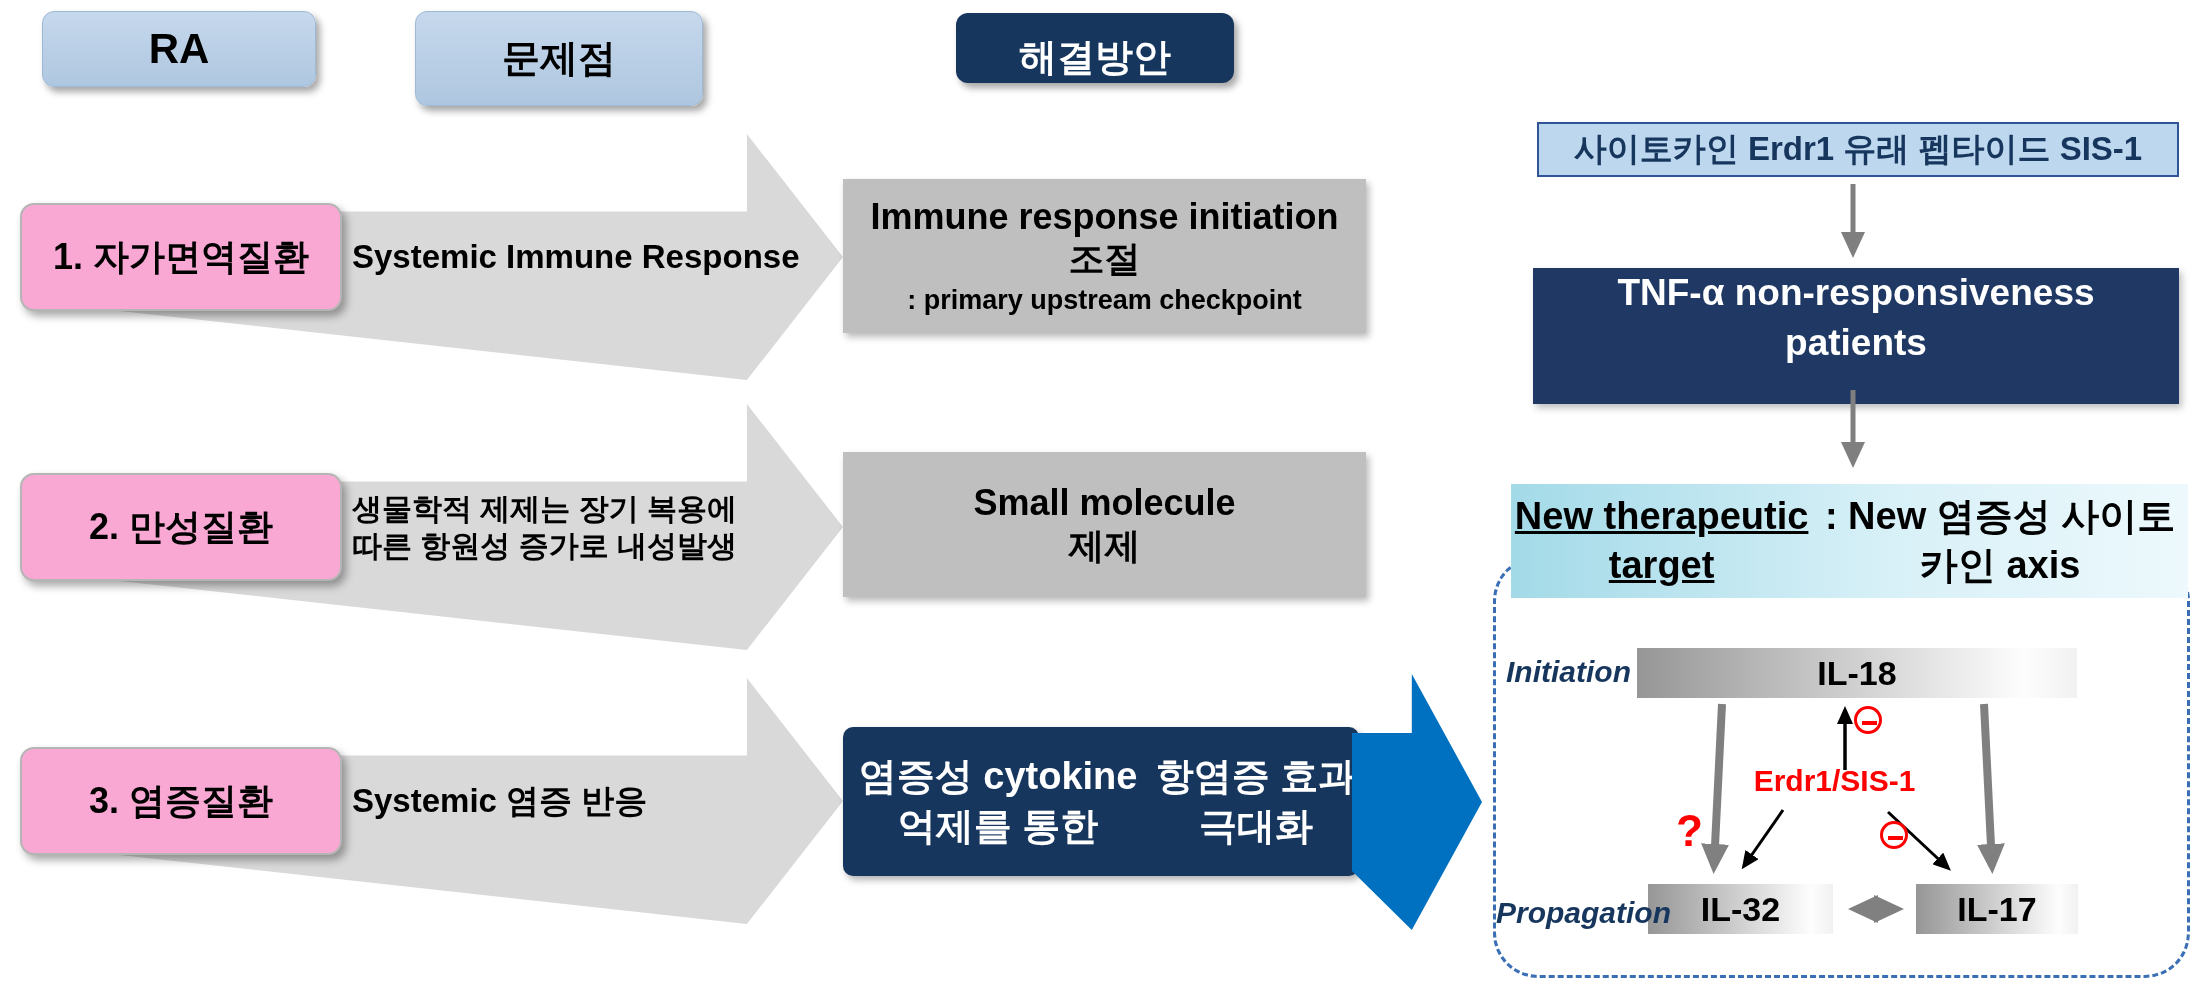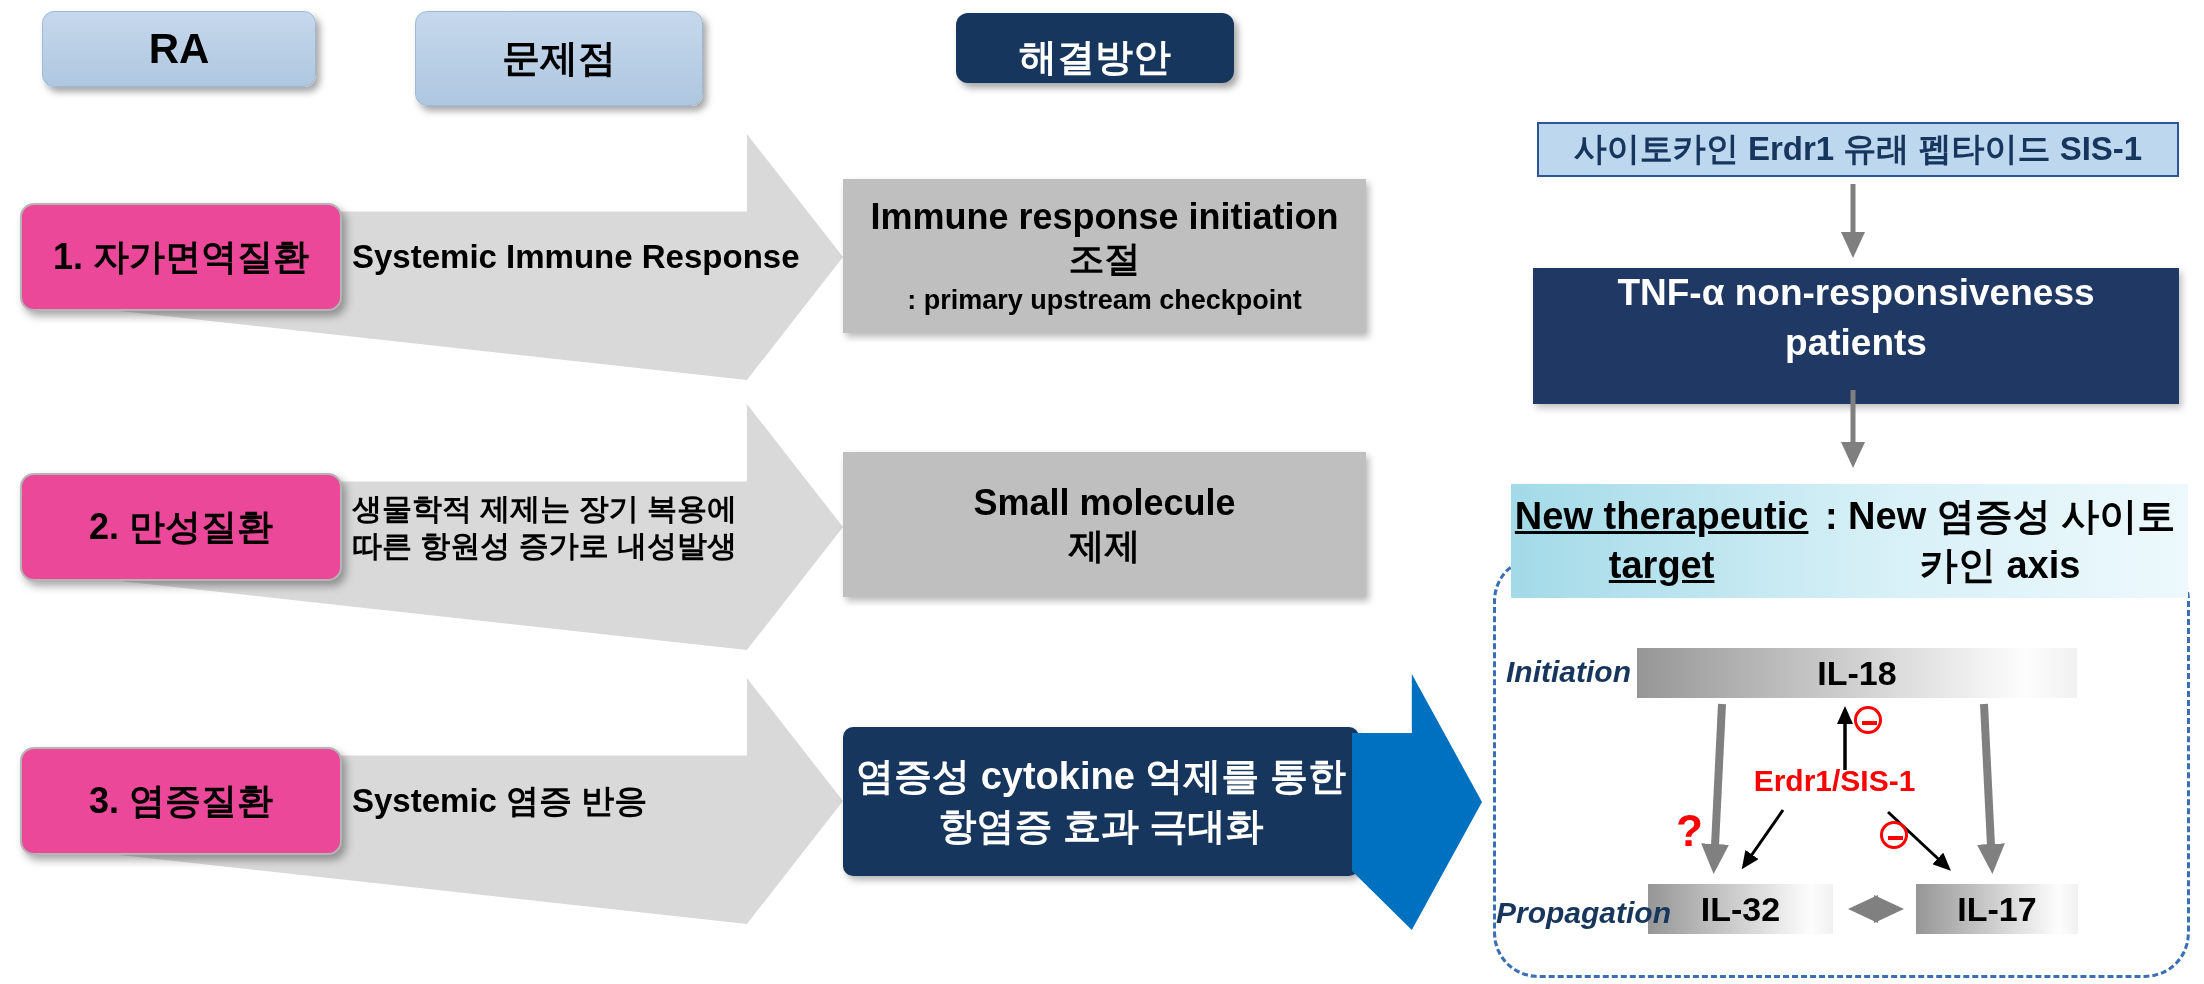--- a/index.html
+++ b/index.html
@@ -28,21 +28,21 @@
   
   .band {
     left:42px; width:801px; height:246px; background:#d9d9d9;
     clip-path:polygon(0 31.5%, 88% 31.5%, 88% 0, 100% 50%, 88% 100%, 0 68.5%);
   }
   #band-1 { top:134px; } #band-2 { top:404px; } #band-3 { top:678px; }
 
   
   .row-label {
     left:20px; width:322px; height:108px;
-    background:#ec4899; border:2px solid #b5b5b5; border-radius:14px;
+    background:#f9a8d4; border:2px solid #b5b5b5; border-radius:14px;
     box-shadow:4px 5px 9px rgba(0,0,0,0.35);
     display:flex; align-items:center; justify-content:center;
     font-size:36px; font-weight:bold;
   }
   #row-label-1 { top:203px; } #row-label-2 { top:473px; } #row-label-3 { top:747px; }
 
   
   .band-text {
     left:352px; width:480px; height:110px;
     display:flex; flex-direction:column; justify-content:center; align-items:flex-start;
@@ -58,21 +58,21 @@
     display:flex; flex-direction:column; align-items:center; justify-content:center;
     font-weight:bold; line-height:1.18; text-align:center;
     box-shadow:3px 4px 7px rgba(0,0,0,0.28);
   }
   #sol-1 { top:179px; height:154px; font-size:36px; }
   #sol-1 .note { font-size:27px; margin-top:4px; }
   #sol-2 { top:452px; height:145px; font-size:36px; }
   #sol-3 {
     left:843px; top:727px; width:516px; height:149px;
     background:#17365d; color:#fff; border-radius:10px;
-    display:flex; flex-direction:column; align-items:center; justify-content:center;
+    display:flex; flex-direction:row; align-items:center; justify-content:center;
     font-size:38px; font-weight:bold; line-height:1.3; text-align:center;
     box-shadow:3px 4px 7px rgba(0,0,0,0.3);
   }
 
   
   #blue-arrow {
     left:1352px; top:674px; width:130px; height:256px; background:#0070c0;
     clip-path:polygon(0 23%, 46% 23%, 46% 0, 100% 50%, 46% 100%, 0 77%);
   }
 

